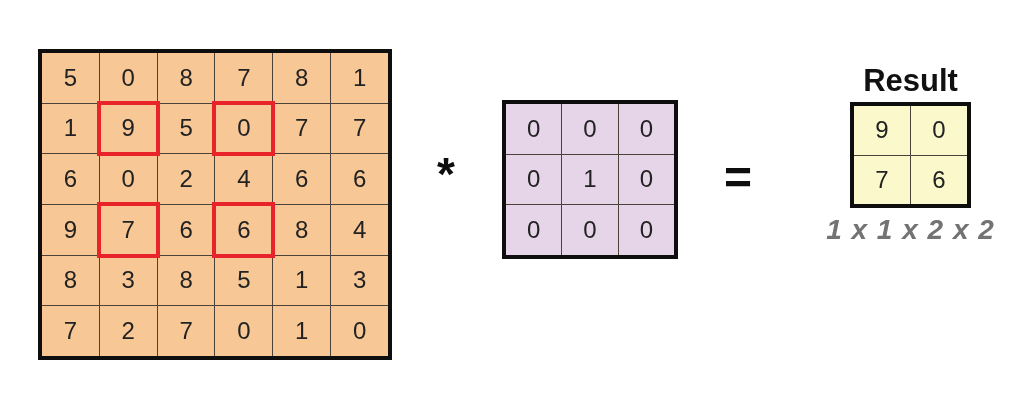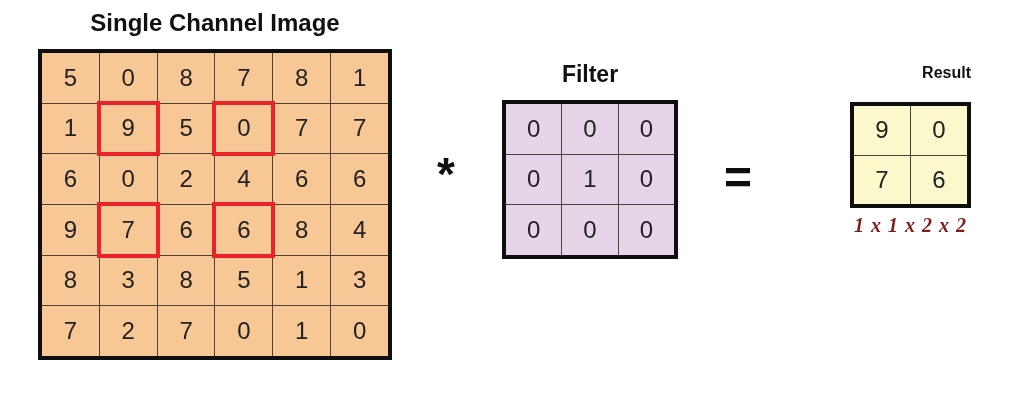--- a/index.html
+++ b/index.html
@@ -18,21 +18,21 @@
   .block-title {
     position: absolute;
     text-align: center;
     font-weight: bold;
     color: #111111;
     line-height: 1.1;
     white-space: nowrap;
   }
   #image-title  { left: 38px;  top: 10px; width: 354px; font-size: 24px; }
   #filter-title { left: 502px; top: 62px; width: 176px; font-size: 23px; }
-  #result-title { left: 850px; top: 64px; width: 121px; font-size: 16px; text-align: right; }
+  #result-title { left: 850px; top: 64px; width: 121px; font-size: 31px; }
 
   .grid {
     position: absolute;
     display: grid;
     gap: 1px;
     background: #4b433a;           
     border: 4px solid #0e0e0e;     
     box-sizing: content-box;
   }
   #image-grid  { left: 38px;  top: 49px;  width: 346px; height: 303px; grid-template-columns: repeat(6, 1fr); }
@@ -55,25 +55,24 @@
     z-index: 2;
     pointer-events: none;
   }
 
   .dims {
     position: absolute;
     display: flex;
     justify-content: center;
     font-weight: bold;
     font-style: italic;
-    font-size: 20px;
-    color: #7f1d1d;
+    font-size: 28px;
+    color: #737373;
     letter-spacing: 1px;
     white-space: nowrap;
-    font-family: Liberation Serif, serif;
   }
   #image-dims  { left: 38px;  top: 368px; width: 354px; }
   #filter-dims { left: 482px; top: 266px; width: 216px; }
   #result-dims { left: 810px; top: 214px; width: 201px; }
 
   .operator {
     position: absolute;
     display: flex;
     align-items: center;
     justify-content: center;
@@ -81,21 +80,20 @@
     line-height: 1;
   }
   #op-conv { left: 420px; top: 146px; width: 52px; height: 56px; font-size: 46px; font-weight: bold; }
   #op-eq   { left: 710px; top: 150px; width: 56px; height: 56px; font-size: 48px; font-weight: 900; }
 </style>
 </head>
 <body>
 
 <div class="canvas">
 
-  <div id="image-title" class="block-title">Single Channel Image</div>
   <div id="image-grid" class="grid" style="--hl: #e8242a;">
       <div class="cell" style="background: rgb(247, 199, 149);">5</div>
       <div class="cell" style="background: rgb(247, 199, 149);">0</div>
       <div class="cell" style="background: rgb(247, 199, 149);">8</div>
       <div class="cell" style="background: rgb(247, 199, 149);">7</div>
       <div class="cell" style="background: rgb(247, 199, 149);">8</div>
       <div class="cell" style="background: rgb(247, 199, 149);">1</div>
       <div class="cell" style="background: rgb(247, 199, 149);">1</div>
       <div class="cell hl" style="background: rgb(247, 199, 149);">9</div>
       <div class="cell" style="background: rgb(247, 199, 149);">5</div>
@@ -123,21 +121,20 @@
       <div class="cell" style="background: rgb(247, 199, 149);">7</div>
       <div class="cell" style="background: rgb(247, 199, 149);">2</div>
       <div class="cell" style="background: rgb(247, 199, 149);">7</div>
       <div class="cell" style="background: rgb(247, 199, 149);">0</div>
       <div class="cell" style="background: rgb(247, 199, 149);">1</div>
       <div class="cell" style="background: rgb(247, 199, 149);">0</div>
     </div>
 
   <div id="op-conv" class="operator">*</div>
 
-  <div id="filter-title" class="block-title">Filter</div>
   <div id="filter-grid" class="grid">
       <div class="cell" style="background: rgb(230, 212, 232);">0</div>
       <div class="cell" style="background: rgb(230, 212, 232);">0</div>
       <div class="cell" style="background: rgb(230, 212, 232);">0</div>
       <div class="cell" style="background: rgb(230, 212, 232);">0</div>
       <div class="cell" style="background: rgb(230, 212, 232);">1</div>
       <div class="cell" style="background: rgb(230, 212, 232);">0</div>
       <div class="cell" style="background: rgb(230, 212, 232);">0</div>
       <div class="cell" style="background: rgb(230, 212, 232);">0</div>
       <div class="cell" style="background: rgb(230, 212, 232);">0</div>

